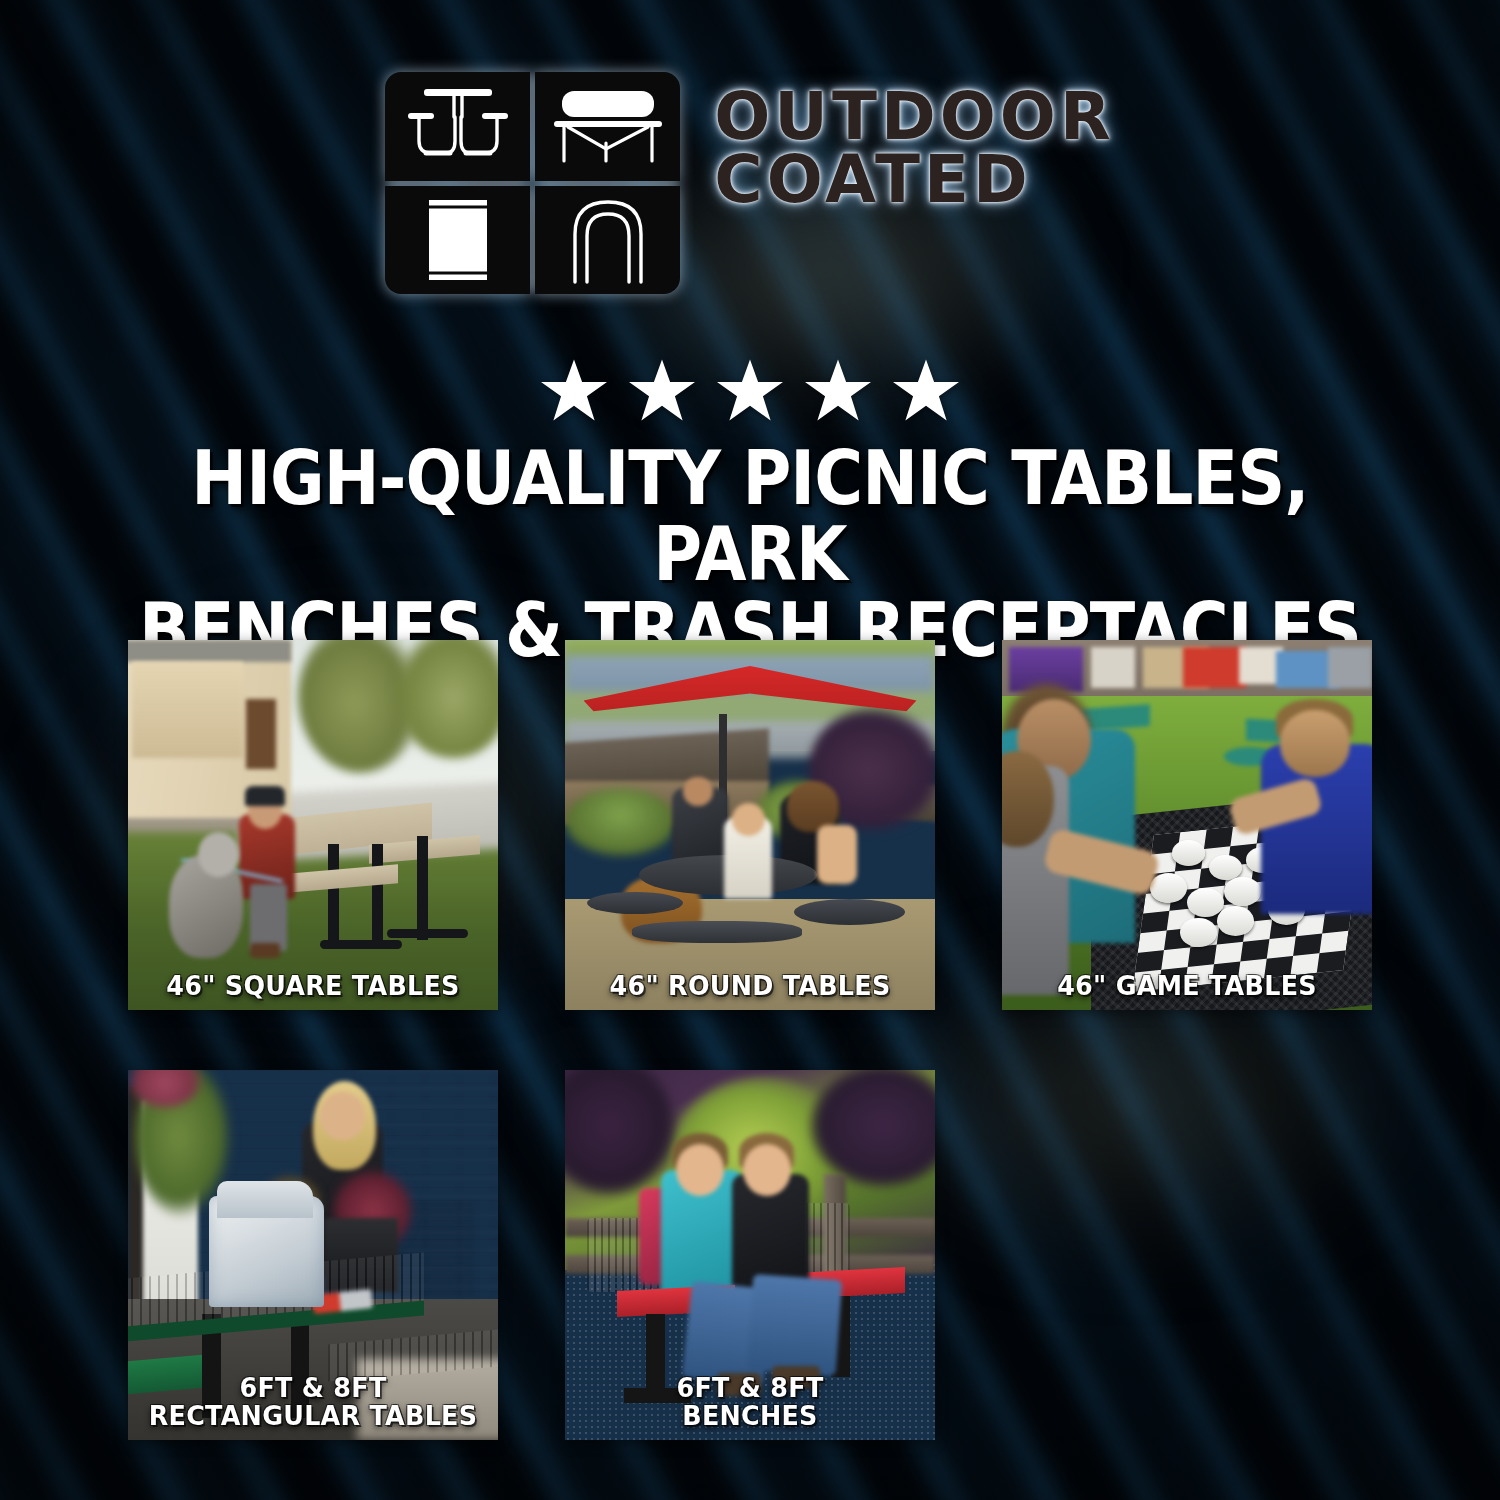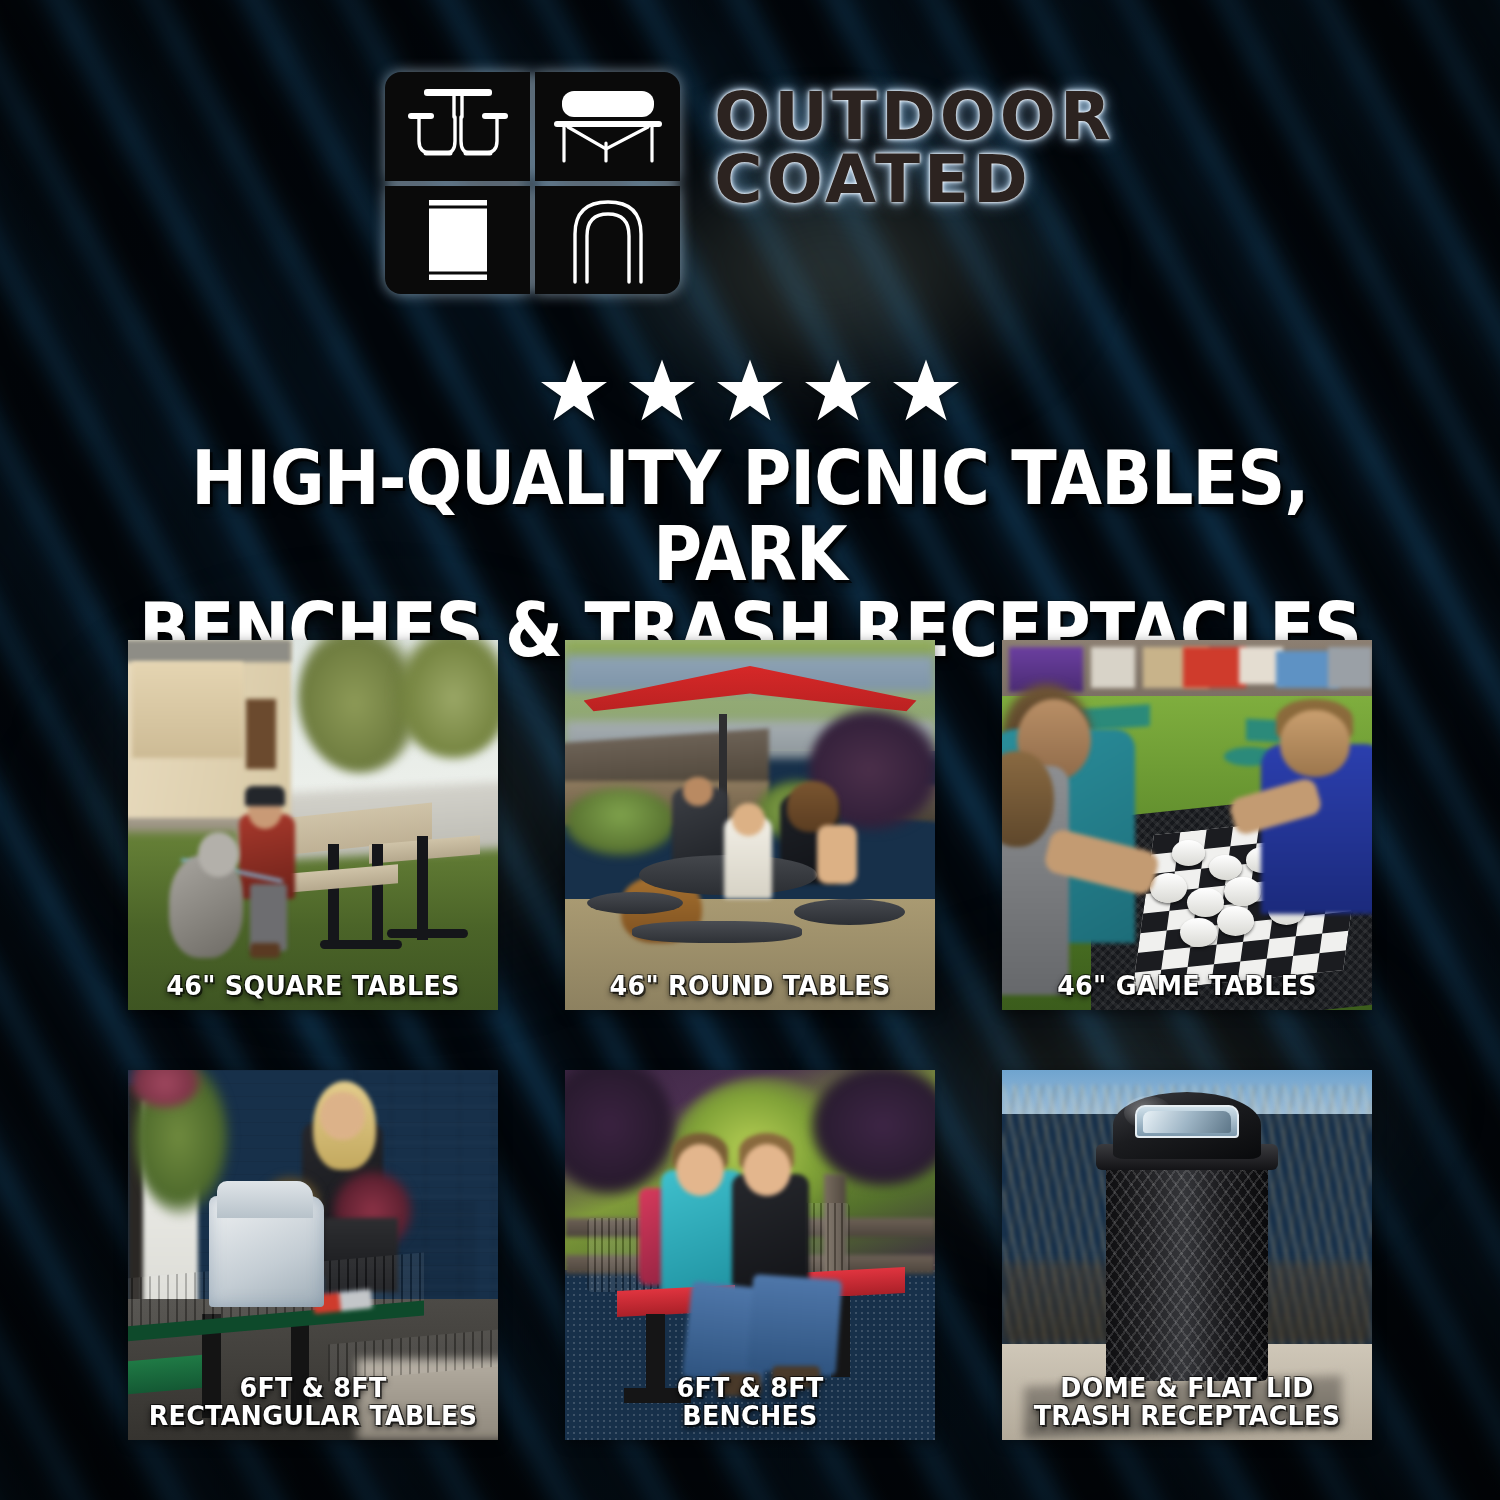--- a/index.html
+++ b/index.html
@@ -727,35 +727,15 @@
         <div class="rect t5-foot1"></div>
         <div class="rect t5-shoe1 soft"></div>
         <div class="rect t5-shoe2 soft"></div>
       </div>
       <div class="tile-label">
         <span class="lbl-line">6FT &amp; 8FT</span>
         <span class="lbl-line">BENCHES</span>
       </div>
     </div>
 
-    <div class="tile">
-      <div class="scene">
-        <div class="sky t6-sky"></div>
-        <div class="rect t6-grass"></div>
-        <div class="t6-strands soft"></div>
-        <div class="rect t6-shadowbed softer"></div>
-        <div class="ground t6-concrete"></div>
-        <div class="rect t6-pad softer"></div>
-        <div class="rect t6-can"></div>
-        <div class="rect t6-collar"></div>
-        <div class="rect t6-dome"></div>
-        <div class="blob t6-domehi"></div>
-        <div class="rect t6-slot"></div>
-        <div class="rect t6-slot-in"></div>
-      </div>
-      <div class="tile-label">
-        <span class="lbl-line">DOME &amp; FLAT LID</span>
-        <span class="lbl-line">TRASH RECEPTACLES</span>
-      </div>
-    </div>
 
   </div>
 </div>
 
 </body></html>

